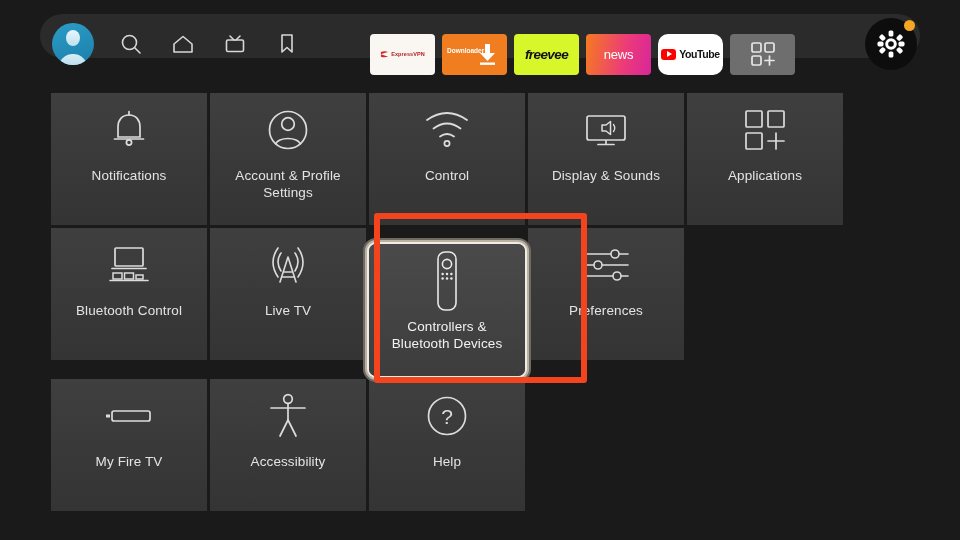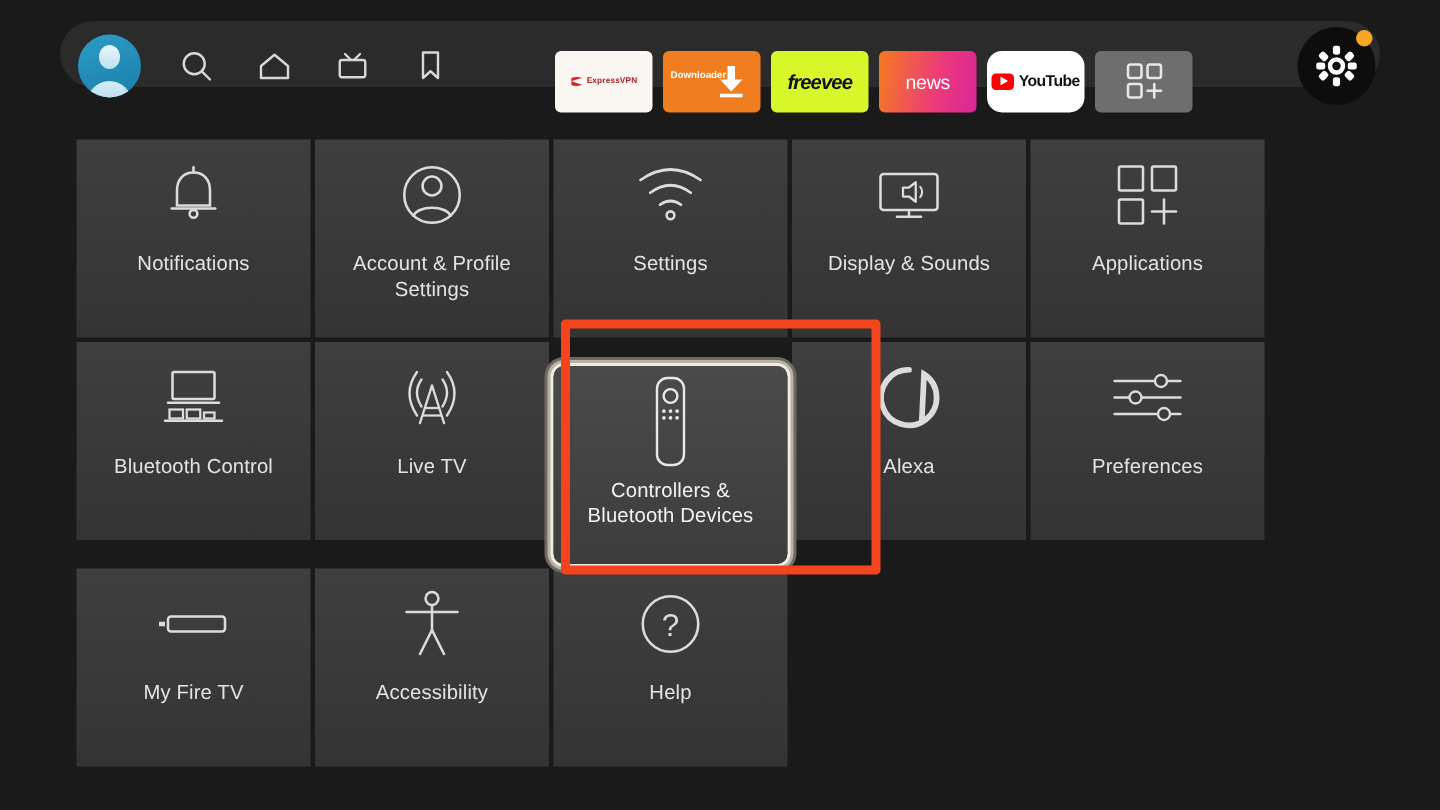--- a/index.html
+++ b/index.html
@@ -262,21 +262,21 @@
 
       <div class="tile">
         <div class="tile-icon">
           <svg width="48" height="38" viewBox="0 0 48 38">
             <path d="M4 9 Q24 -5 44 9" fill="none" stroke="#dcdcdc" stroke-width="1.8" stroke-linecap="round"></path>
             <path d="M10.5 17.5 Q24 7.5 37.5 17.5" fill="none" stroke="#dcdcdc" stroke-width="1.8" stroke-linecap="round"></path>
             <path d="M17 25.5 Q24 20.5 31 25.5" fill="none" stroke="#dcdcdc" stroke-width="1.8" stroke-linecap="round"></path>
             <circle cx="24" cy="32.5" r="2.6" fill="none" stroke="#dcdcdc" stroke-width="1.7"></circle>
           </svg>
         </div>
-        <div class="tile-label">Settings</div>
+        <div class="tile-label">Control</div>
       </div>
 
       <div class="tile">
         <div class="tile-icon">
           <svg width="48" height="38" viewBox="0 0 48 38">
             <rect x="5" y="5" width="38" height="24" rx="2" fill="none" stroke="#dcdcdc" stroke-width="1.7"></rect>
             <line x1="24" y1="29" x2="24" y2="33.5" stroke="#dcdcdc" stroke-width="1.7"></line>
             <line x1="16" y1="33.5" x2="32" y2="33.5" stroke="#dcdcdc" stroke-width="1.7" stroke-linecap="round"></line>
             <path d="M20 14 L24 14 L28.5 10.5 L28.5 23.5 L24 20 L20 20 Z" fill="none" stroke="#dcdcdc" stroke-width="1.5" stroke-linejoin="round"></path>
             <path d="M31.5 13.5 Q34 17 31.5 20.5" fill="none" stroke="#dcdcdc" stroke-width="1.4" stroke-linecap="round"></path>
@@ -339,28 +339,20 @@
             <circle cx="13" cy="24" r="1.25" fill="#e8e8e8"></circle>
             <circle cx="17.4" cy="24" r="1.25" fill="#e8e8e8"></circle>
             <circle cx="8.6" cy="28.5" r="1.25" fill="#e8e8e8"></circle>
             <circle cx="13" cy="28.5" r="1.25" fill="#e8e8e8"></circle>
             <circle cx="17.4" cy="28.5" r="1.25" fill="#e8e8e8"></circle>
           </svg>
         </div>
         <div class="tile-label">Controllers &amp; Bluetooth Devices</div>
       </div>
 
-      <div class="tile">
-        <div class="tile-icon">
-          <svg width="44" height="44" viewBox="0 0 44 44">
-            <path d="M22 3.5 a18.5 18.5 0 1 0 10 3 L30.5 38" fill="none" stroke="#dcdcdc" stroke-width="3.8" stroke-linecap="round"></path>
-          </svg>
-        </div>
-        <div class="tile-label">Alexa</div>
-      </div>
 
       <div class="tile">
         <div class="tile-icon">
           <svg width="50" height="36" viewBox="0 0 50 36">
             <line x1="3" y1="7" x2="47" y2="7" stroke="#dcdcdc" stroke-width="1.6" stroke-linecap="round"></line>
             <circle cx="34" cy="7" r="4" fill="#3a3a3a" stroke="#dcdcdc" stroke-width="1.6"></circle>
             <line x1="3" y1="18" x2="47" y2="18" stroke="#dcdcdc" stroke-width="1.6" stroke-linecap="round"></line>
             <circle cx="17" cy="18" r="4" fill="#3a3a3a" stroke="#dcdcdc" stroke-width="1.6"></circle>
             <line x1="3" y1="29" x2="47" y2="29" stroke="#dcdcdc" stroke-width="1.6" stroke-linecap="round"></line>
             <circle cx="36" cy="29" r="4" fill="#3a3a3a" stroke="#dcdcdc" stroke-width="1.6"></circle>

